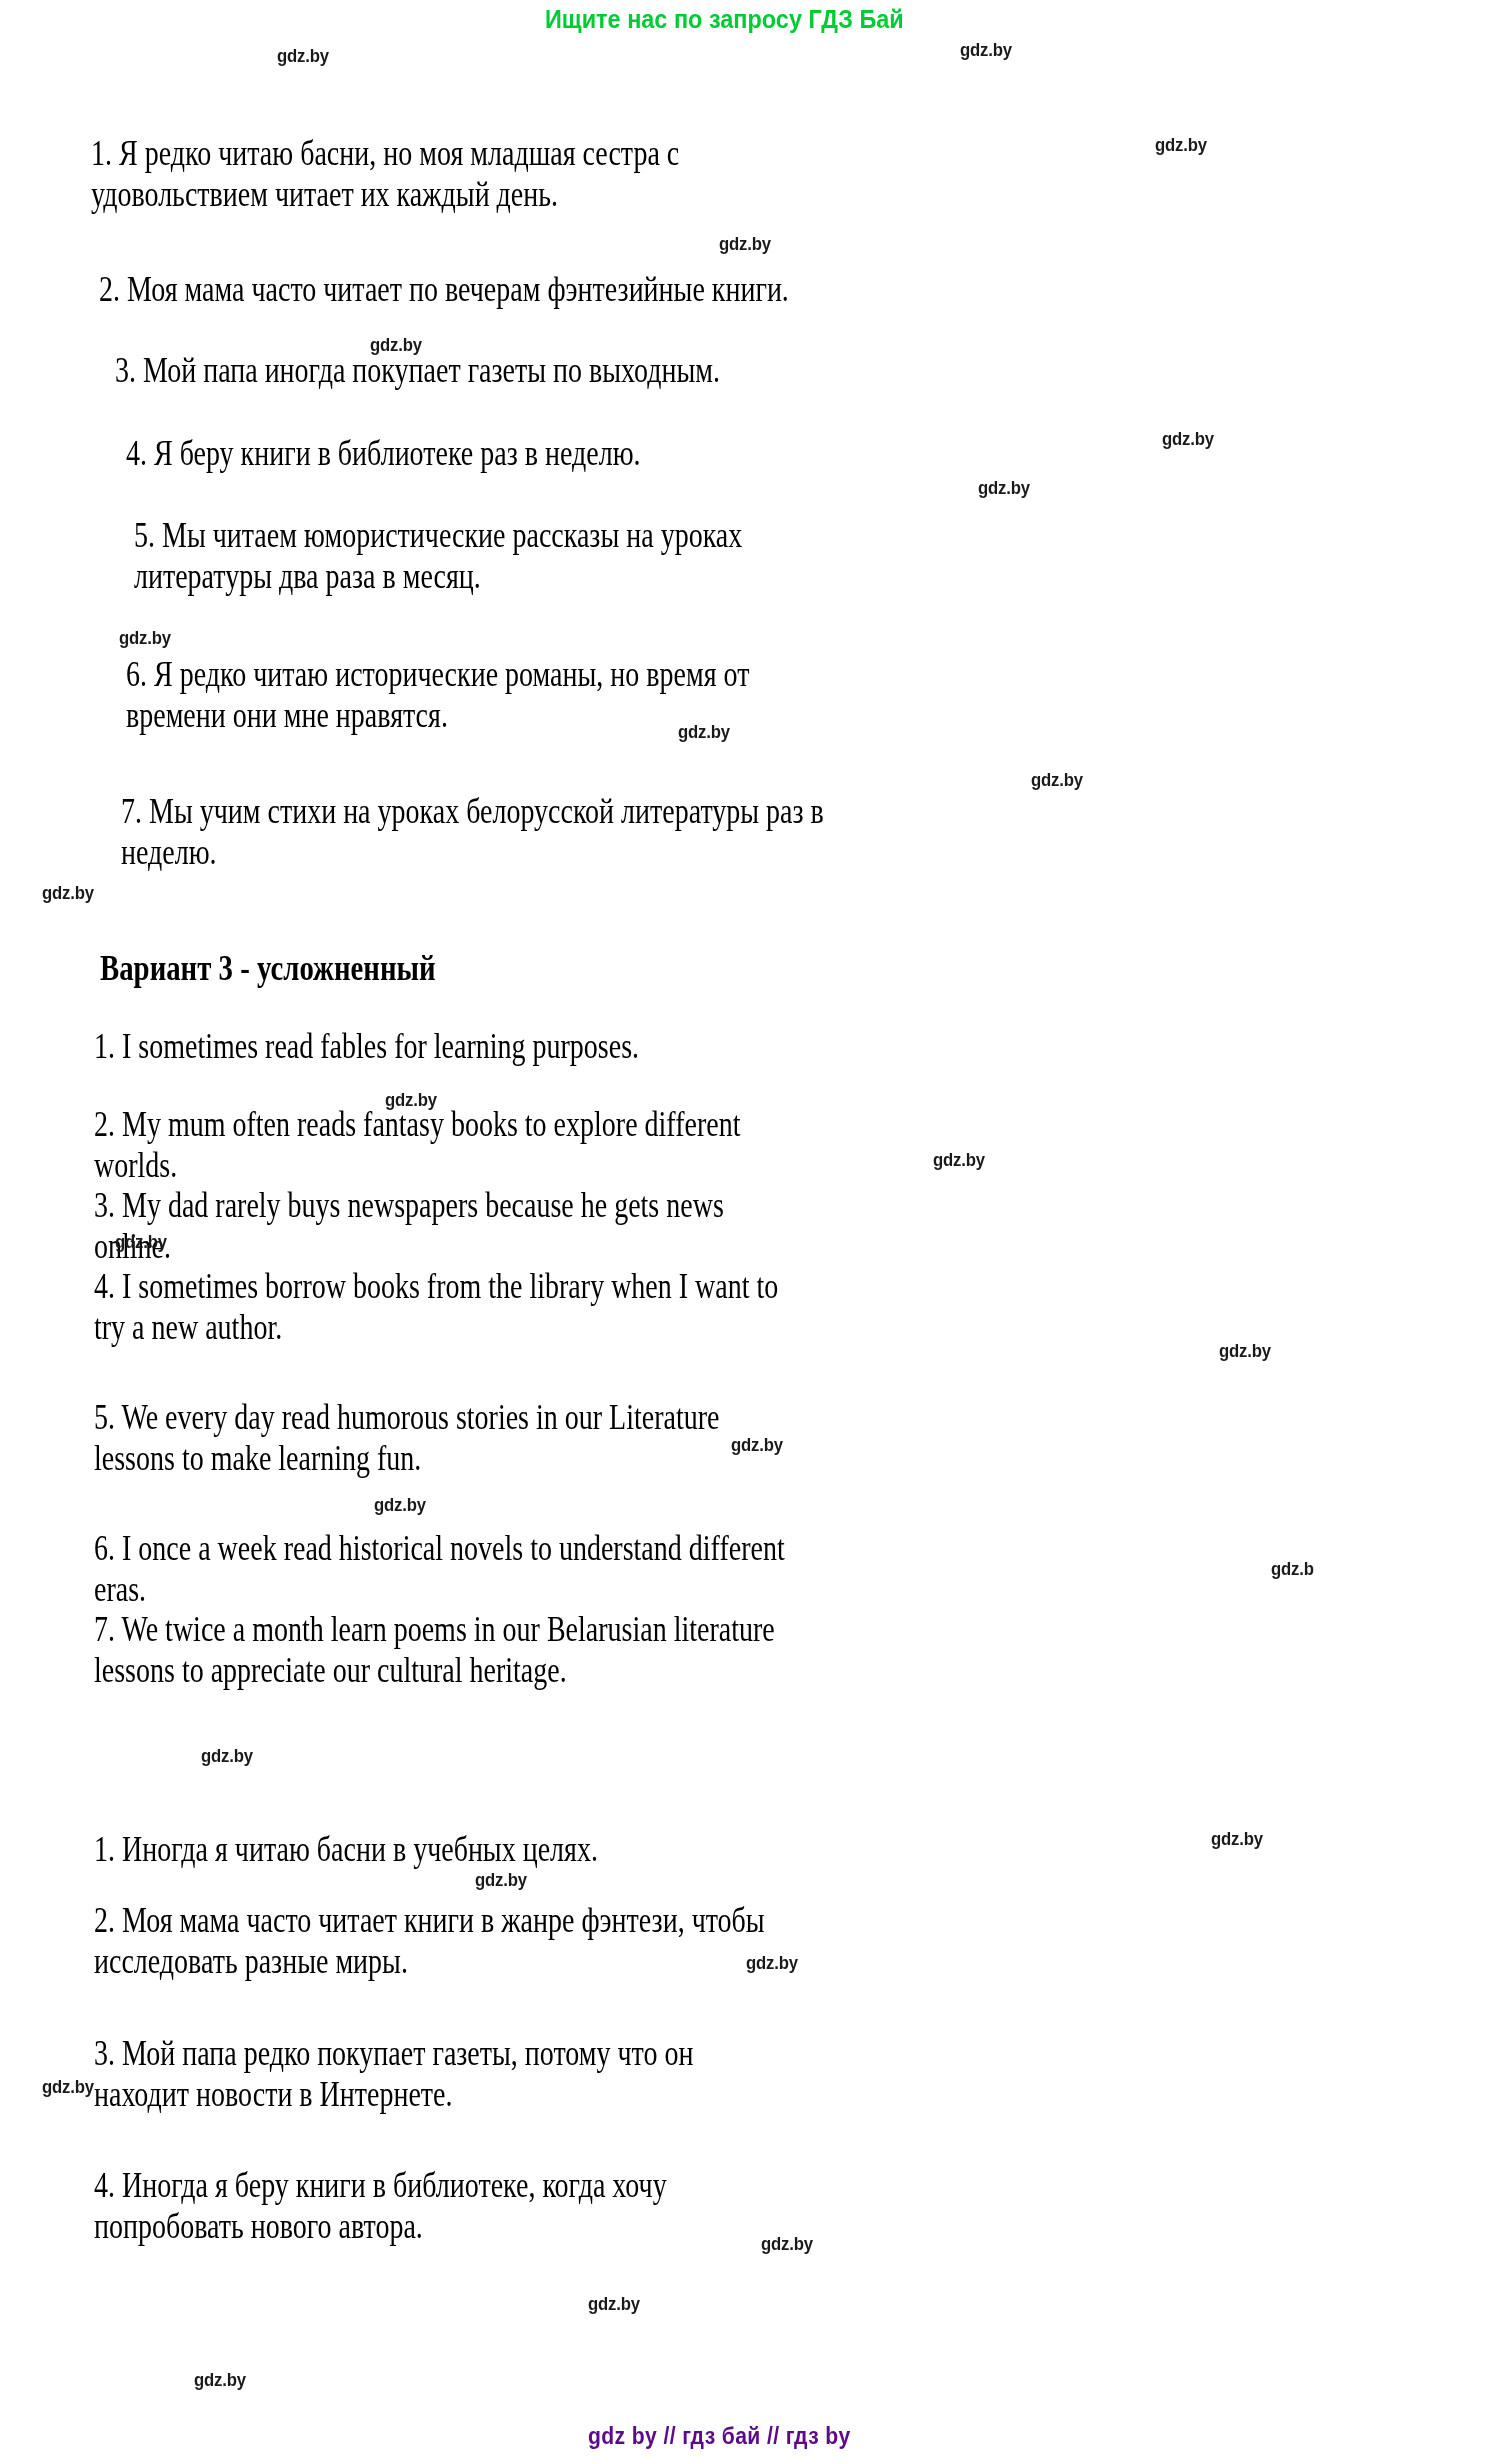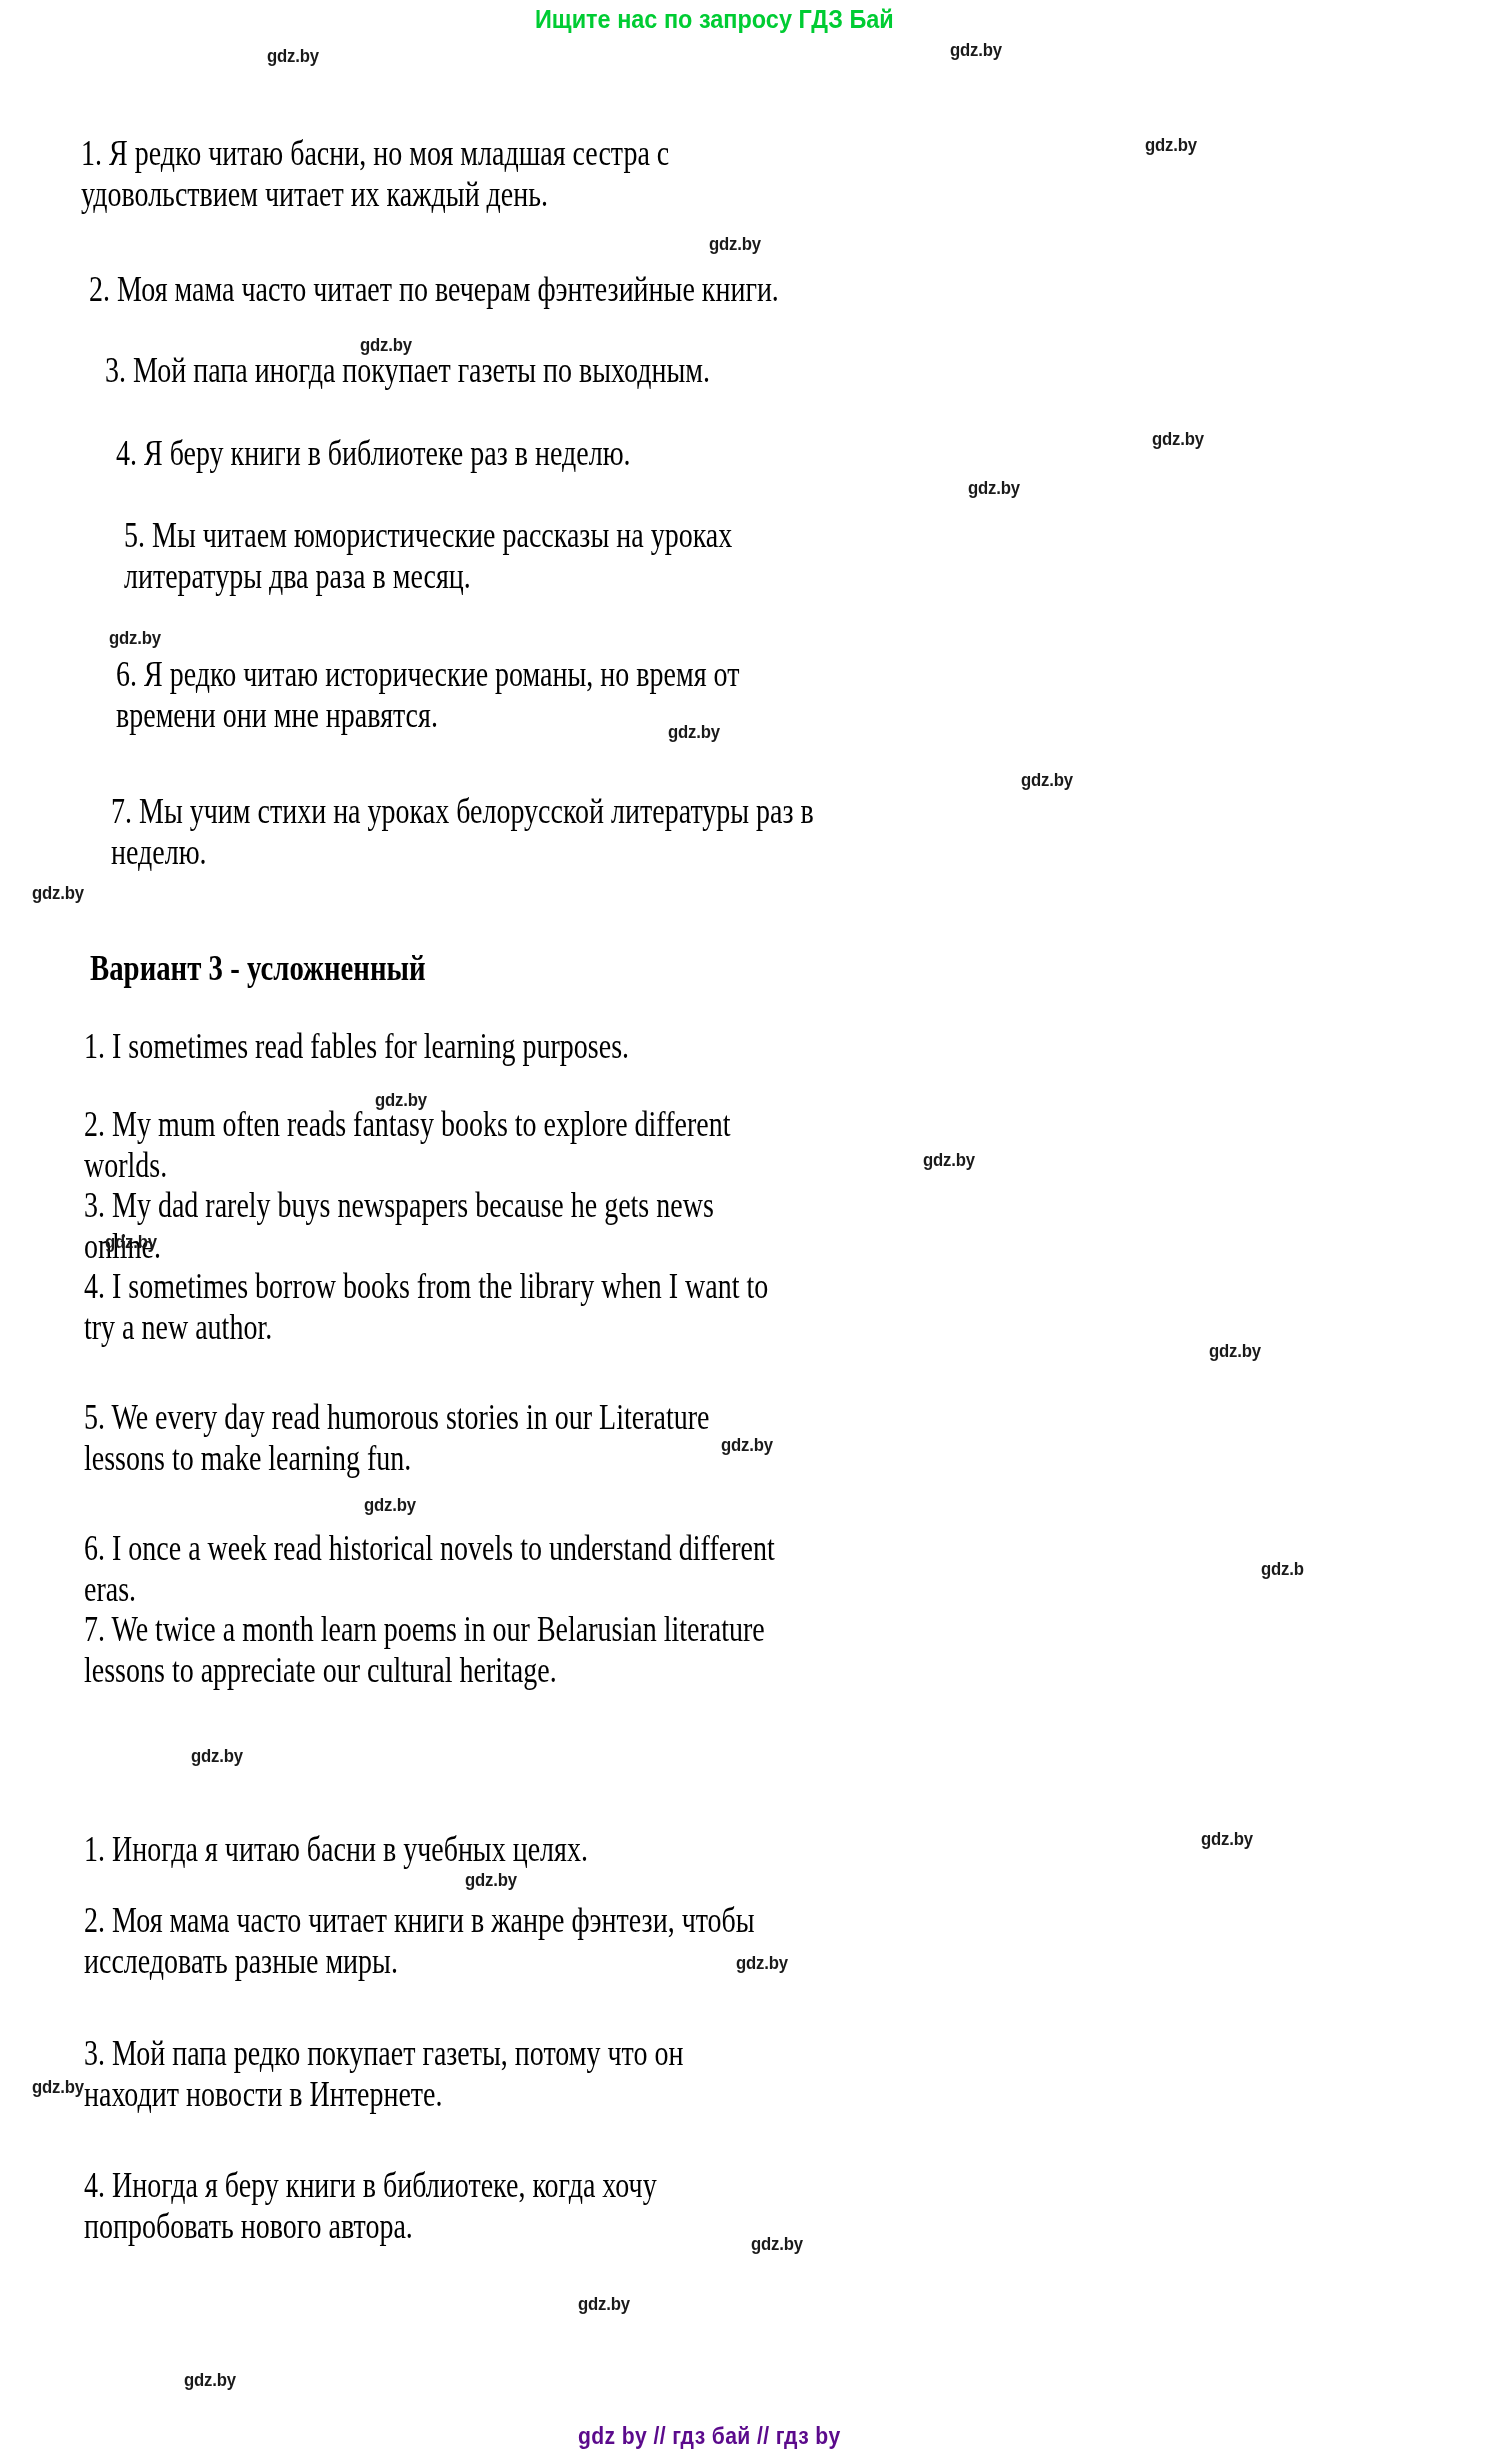--- a/index.html
+++ b/index.html
@@ -10,20 +10,21 @@
   body {
     font-family: "Liberation Serif", "DejaVu Serif", serif;
     color: #000000;
   }
   #page {
     position: relative;
     width: 1304px;
     height: 2462px;
     background: #ffffff;
     overflow: hidden;
+    margin-left: 10px;
   }
 
   
   .wm {
     position: absolute;
     font-family: "Liberation Sans", "DejaVu Sans", sans-serif;
     font-size: 19px;
     font-weight: 600;
     color: #1a1a1a;
     white-space: nowrap;

